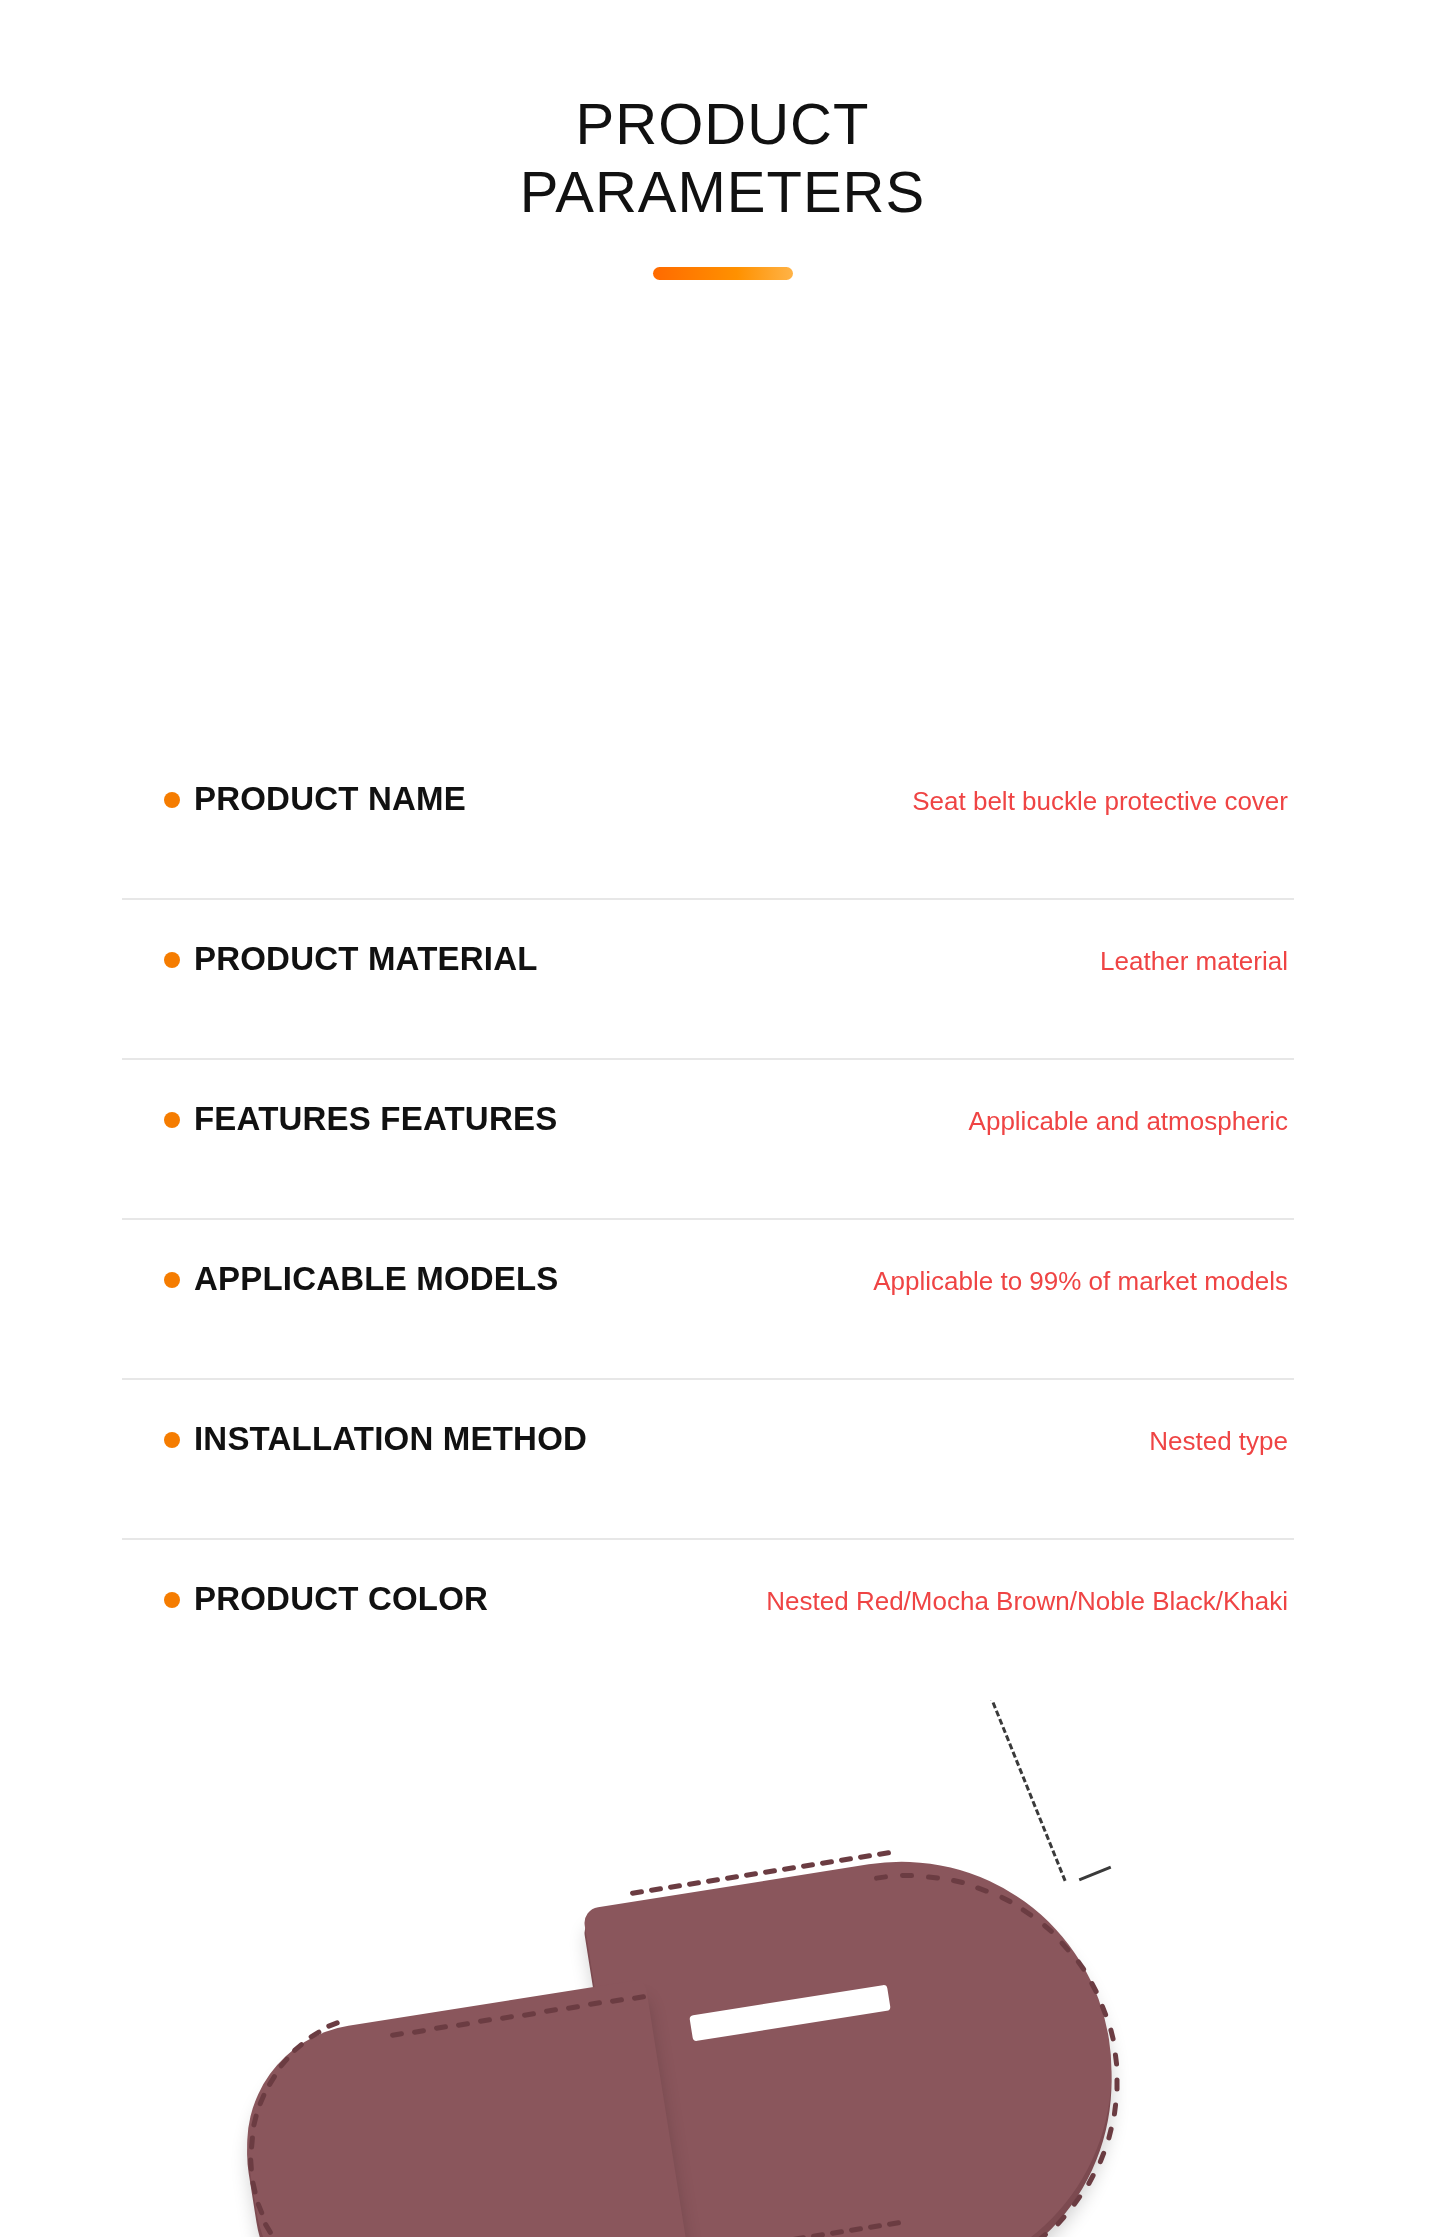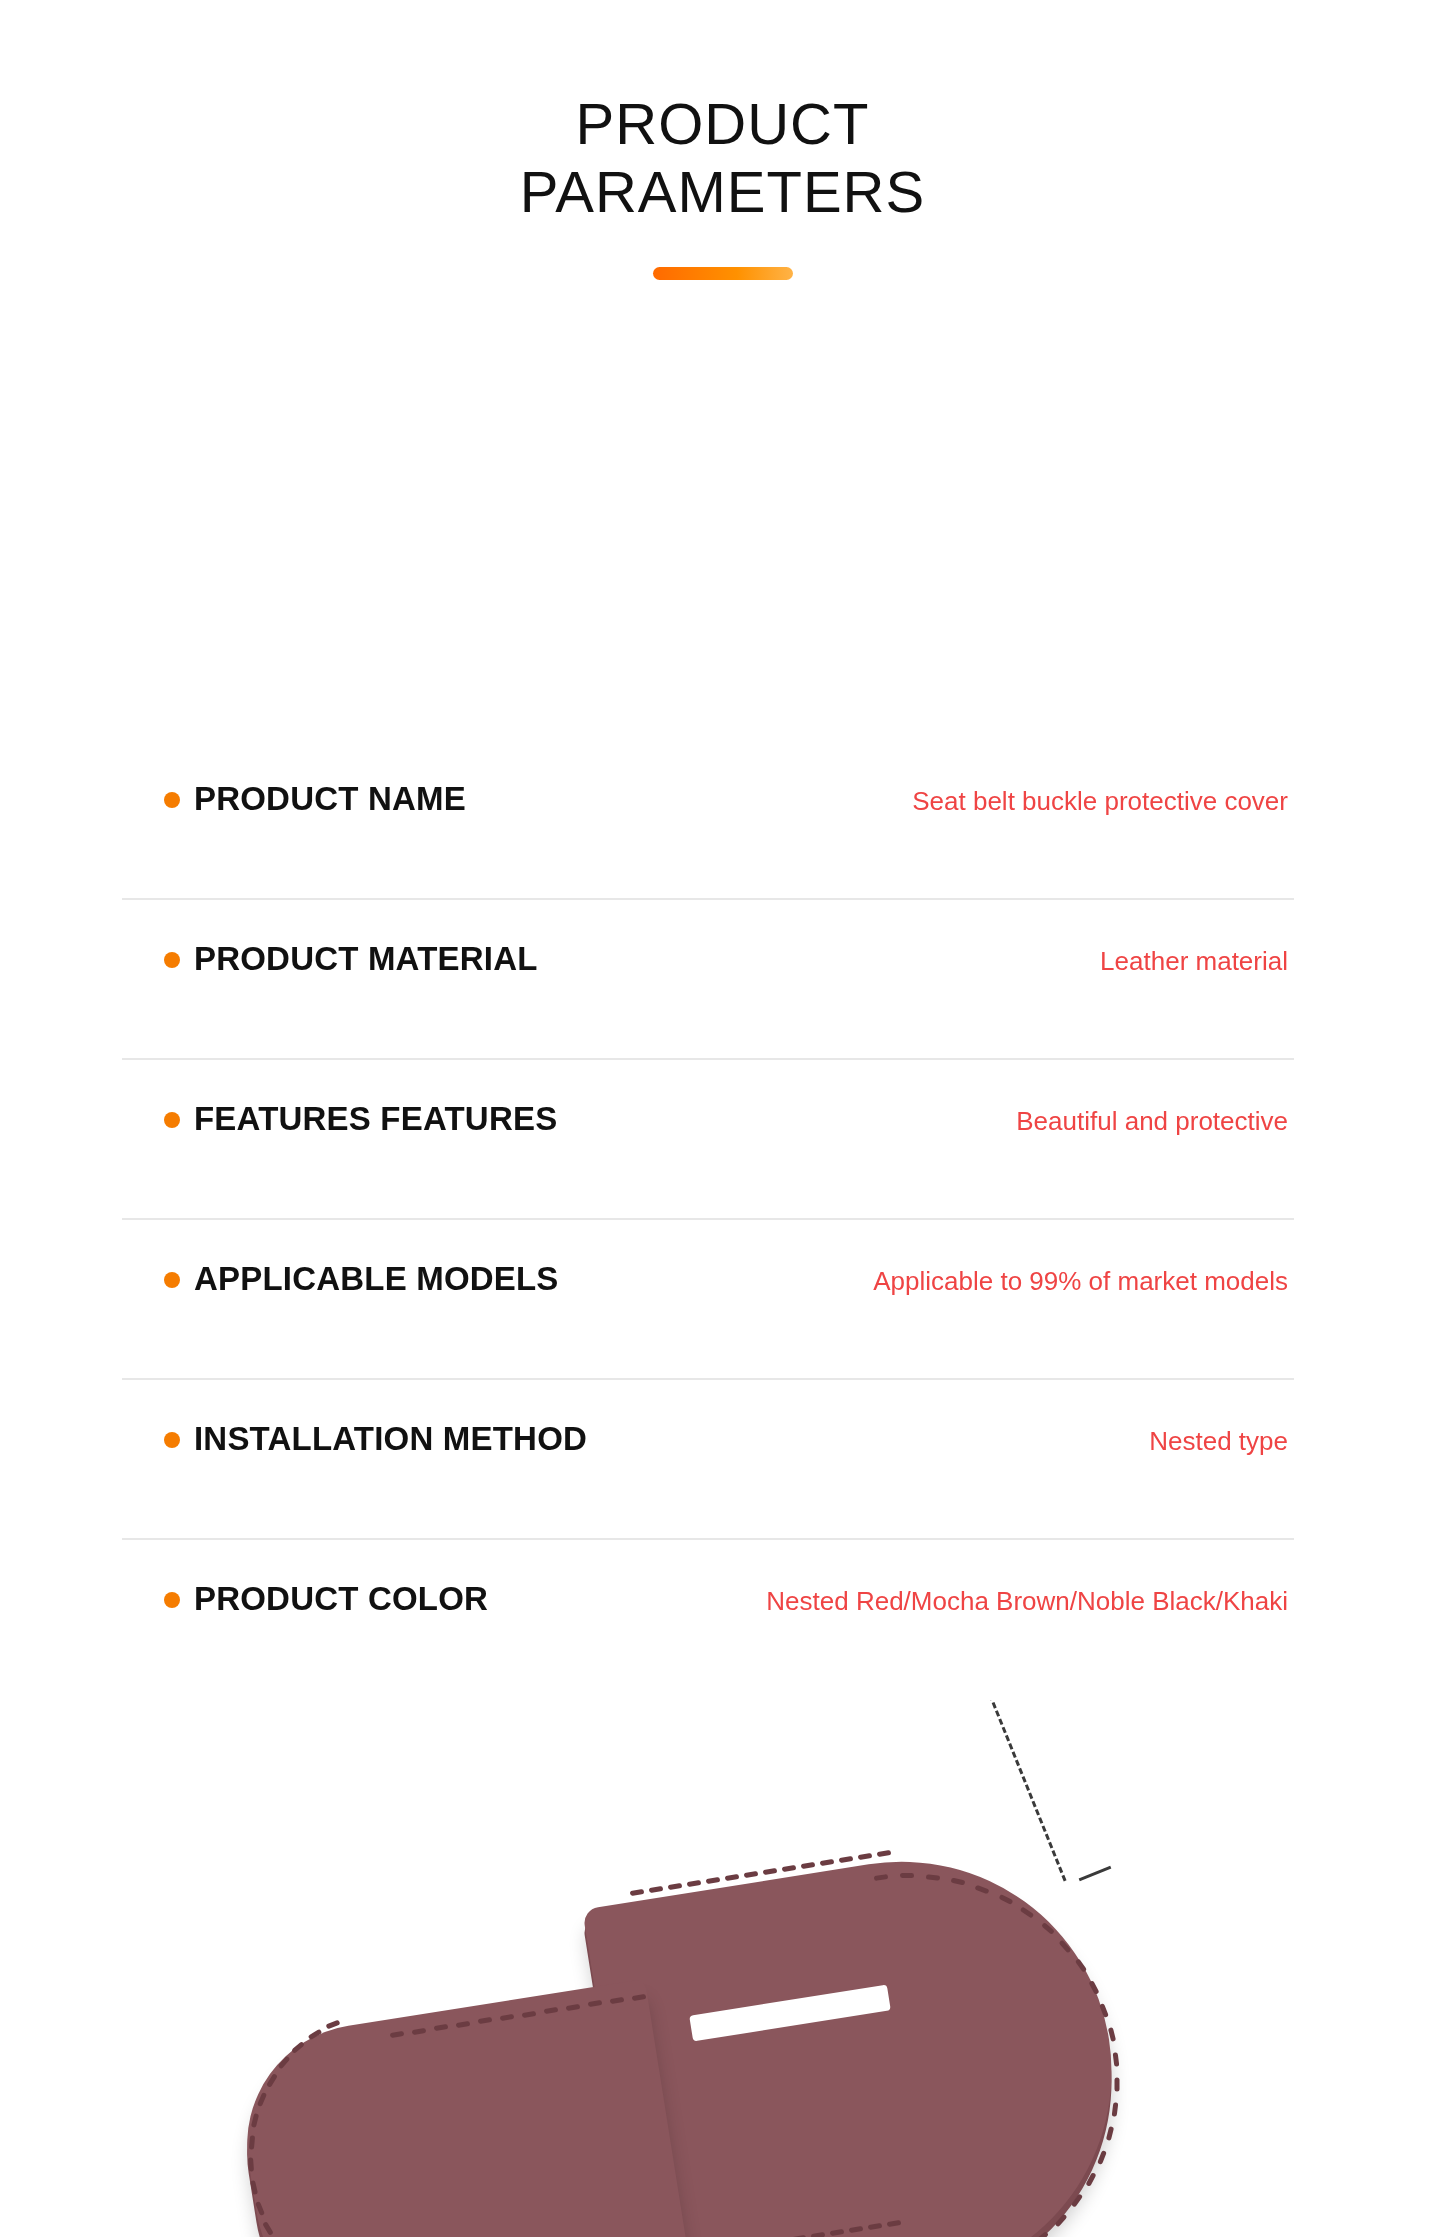--- a/index.html
+++ b/index.html
@@ -208,21 +208,21 @@
       <span class="spec-label">PRODUCT MATERIAL</span>
     </div>
     <div class="spec-value">Leather material</div>
   </div>
 
   <div class="spec-row">
     <div class="label-wrap">
       <span class="bullet"></span>
       <span class="spec-label">FEATURES FEATURES</span>
     </div>
-    <div class="spec-value">Beautiful and protective</div>
+    <div class="spec-value">Applicable and atmospheric</div>
   </div>
 
   <div class="spec-row">
     <div class="label-wrap">
       <span class="bullet"></span>
       <span class="spec-label">APPLICABLE MODELS</span>
     </div>
     <div class="spec-value">Applicable to 99% of market models</div>
   </div>
 

